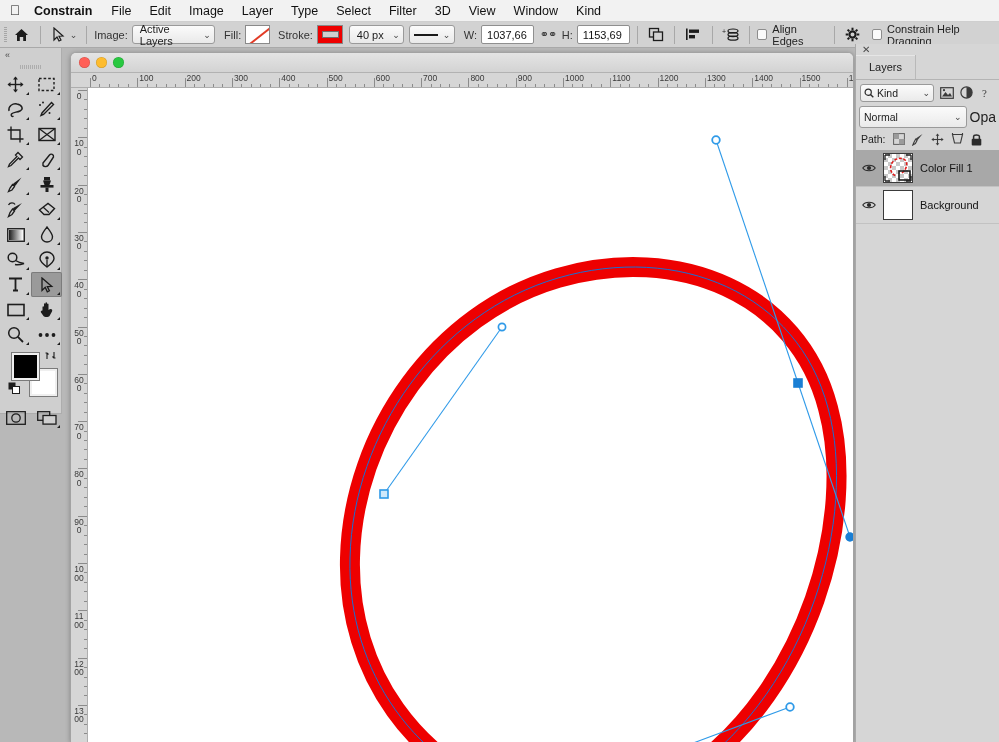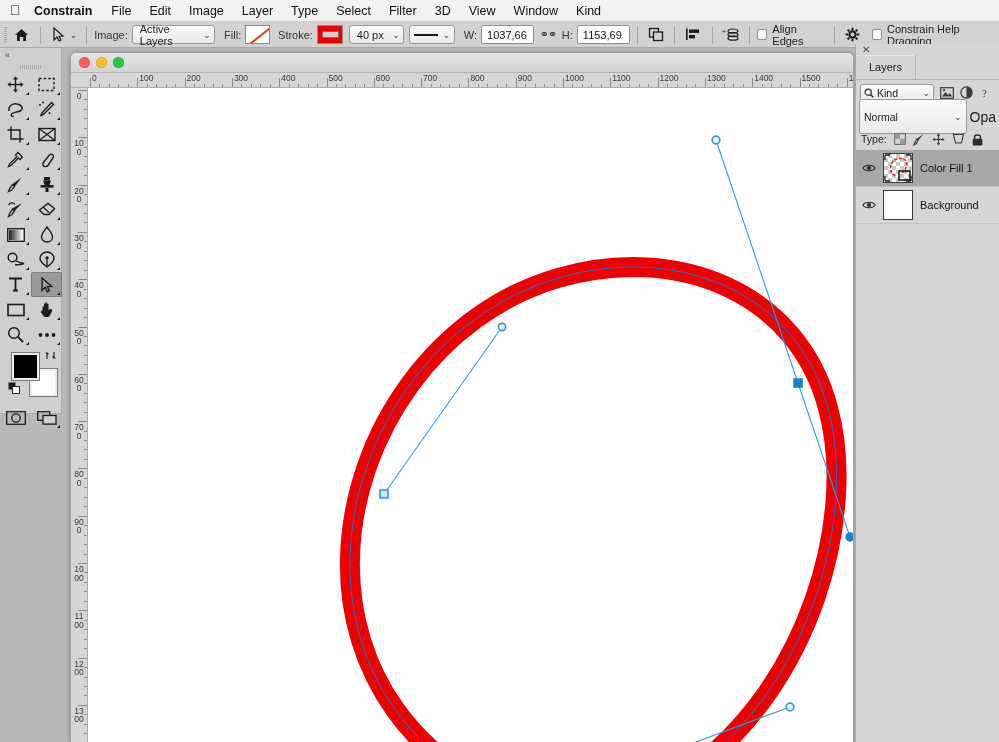--- a/index.html
+++ b/index.html
@@ -179,21 +179,21 @@
   #filterrow { height:25px; display:flex; align-items:center; padding:0 4px; gap:5px; }
   .kind-box {
     flex:0 0 auto; width:74px; height:18px; border:1px solid #9a9a9a; border-radius:3px;
     background:linear-gradient(#fbfbfb,#eaeaea);
     display:flex; align-items:center; padding:0 3px; font-size:10.5px; color:#1b1b1b; gap:3px;
   }
   .kind-box .caret { margin-left:auto; font-size:9px; color:#444; }
   .filt-ico { width:15px; height:16px; display:flex; align-items:center; justify-content:center; color:#3a3a3a;}
   #blendrow { height:23px; display:flex; align-items:center; padding:0 3px; gap:3px; }
   .blend-box {
-    width:124px; height:35px; border:1px solid #9a9a9a; border-radius:3px;
+    width:124px; height:22px; border:1px solid #9a9a9a; border-radius:3px;
     background:linear-gradient(#fbfbfb,#eaeaea);
     display:flex; align-items:center; padding:0 4px; font-size:10.5px; color:#1b1b1b;
   }
   .blend-box .caret { margin-left:auto; font-size:9px; color:#444; }
   #opa-lbl { font-size:14px; color:#1f1f1f; white-space:nowrap; }
   #lockrow { height:22px; display:flex; align-items:center; padding:0 5px; gap:7px;
              font-size:10.5px; color:#1f1f1f; }
   .lock-ico { color:#3c3c3c; display:flex; align-items:center; }
   .layer-row {
     height:37px; display:flex; align-items:center; gap:7px; padding:0 6px;
@@ -827,21 +827,21 @@
 
     <div id="blendrow">
       <div class="blend-box">
         <span>Normal</span>
         <span class="caret">⌄</span>
       </div>
       <span id="opa-lbl">Opa</span>
     </div>
 
     <div id="lockrow">
-      <span>Type:</span>
+      <span>Path:</span>
       <span class="lock-ico">
         <svg width="12" height="12" viewBox="0 0 12 12">
             <rect x="0.6" y="0.6" width="10.8" height="10.8" fill="none" stroke="#5e5e5e" stroke-width="1"></rect>
             <rect x="0.6" y="0.6" width="5.4" height="5.4" fill="#9b9b9b"></rect>
             <rect x="6" y="6" width="5.4" height="5.4" fill="#9b9b9b"></rect>
           </svg>
       </span>
       <span class="lock-ico">
         <svg width="12" height="13" viewBox="0 0 12 13">
             <path d="M10.5 1 L6 6.5 L5 7.5 L3.6 6.1 L4.6 5.1 Z" fill="#3c3c3c"></path>

